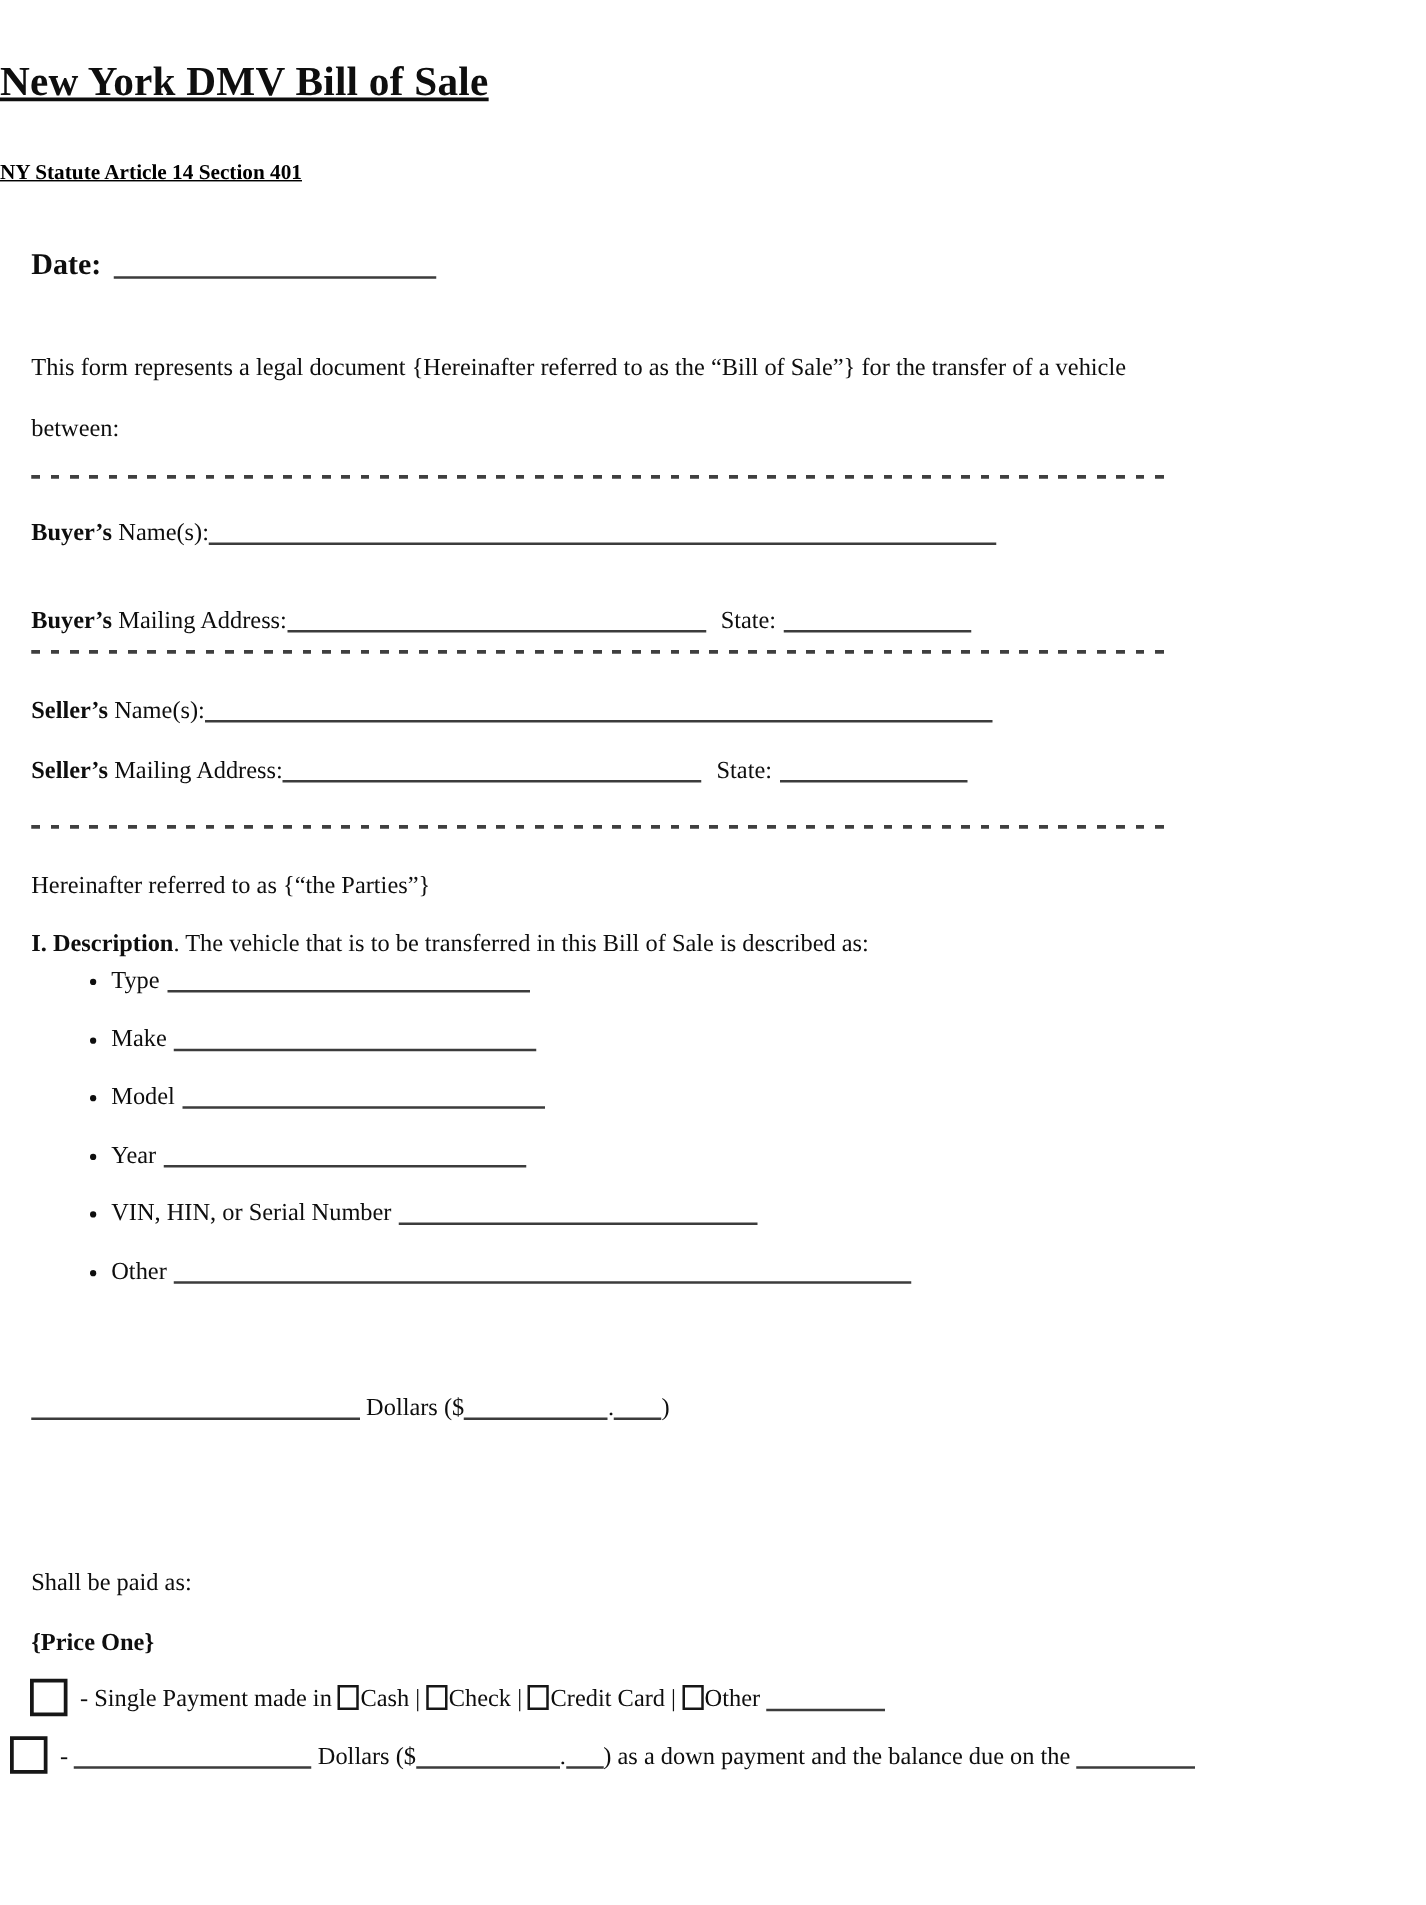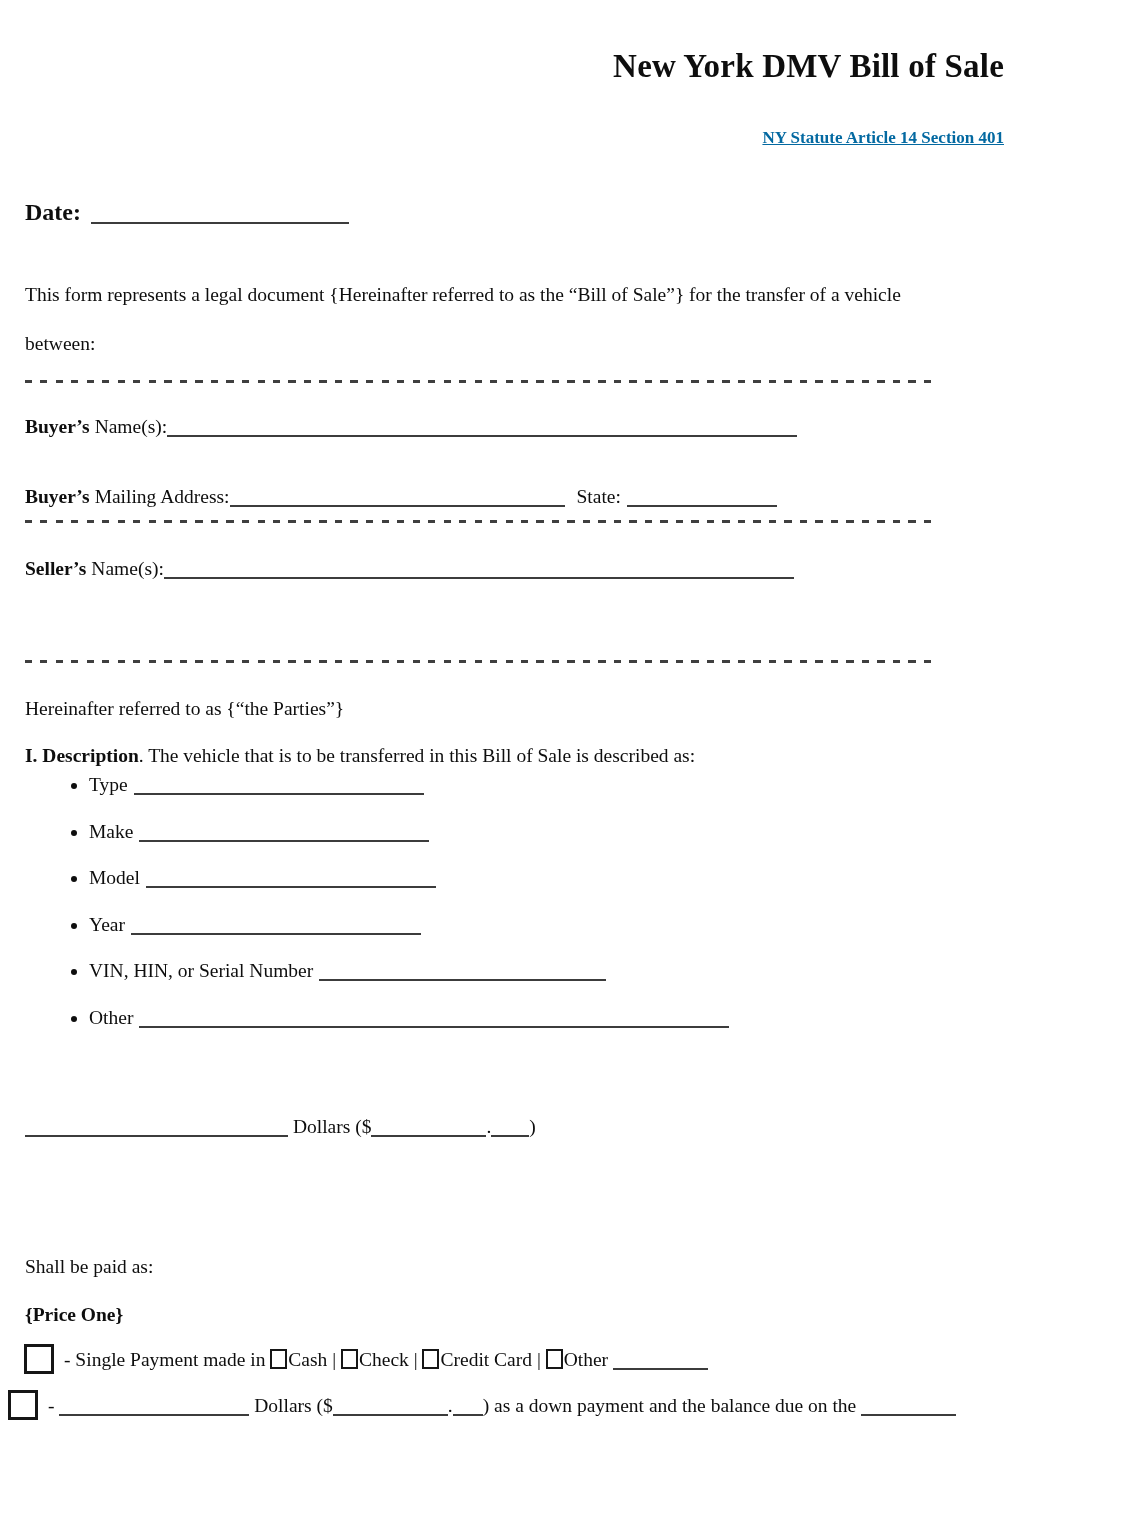--- a/index.html
+++ b/index.html
@@ -5,28 +5,28 @@
   html,body{margin:0;padding:0;background:#ffffff;}
   .page{
     position:relative;
     width:1141px;height:1524px;
     background:#ffffff;
     color:#0e0e0e;
     font-family:"Liberation Serif","DejaVu Serif",serif;
     overflow:hidden;
   }
   .abs{position:absolute;left:25px;}
-  .center{left:0;width:1004px;text-align:right;}
+  .center{left:0;width:1004px;text-align:left;text-decoration:underline;}
   .bold{font-weight:bold;}
   .pre{white-space:pre-wrap;}
   .nowrap{white-space:nowrap;}
 
   .title{top:48px;font-size:33px;font-weight:bold;letter-spacing:.2px;}
   .statute{top:128px;font-size:17px;}
-  .statute a{color:#0369a1;font-weight:bold;text-decoration:underline;}
+  .statute a{color:#000000;font-weight:bold;text-decoration:underline;}
 
   .date-row{top:196px;font-size:24px;line-height:32px;}
   .date-row .bold{margin-right:4px;}
 
   .body-text{font-size:19.5px;line-height:30px;}
   .intro{top:270px;font-size:19.5px;line-height:49px;}
 
   .divider{
     height:3px;width:912px;
     background:repeating-linear-gradient(90deg,#3f3f3f 0 7px,transparent 7px 15.5px);
@@ -116,20 +116,23 @@
   <div class="abs body-text row-buyer-addr nowrap">
     <span class="who">Buyer’s</span><span>Mailing Address:</span><span class="blank bl-addr"></span><span class="state-label">State:</span><span class="blank bl-state"></span>
   </div>
 
   <div class="abs divider div2"></div>
 
   <div class="abs body-text row-seller-name nowrap">
     <span class="who">Seller’s</span><span>Name(s):</span><span class="blank bl-name"></span>
   </div>
 
+  <div class="abs body-text row-seller-addr nowrap">
+    <span class="who">Seller’s</span><span>Mailing Address:</span><span class="blank bl-addr"></span><span class="state-label">State:</span><span class="blank bl-state"></span>
+  </div>
 
   <div class="abs divider div3"></div>
 
   <div class="abs body-text parties">Hereinafter referred to as {“the Parties”}</div>
 
   <div class="abs body-text desc-head nowrap">
     <span class="bold">I. Description</span><span class="pre">. The vehicle that is to be transferred in this Bill of Sale is described as:</span>
   </div>
 
   <ul class="abs veh-list">

